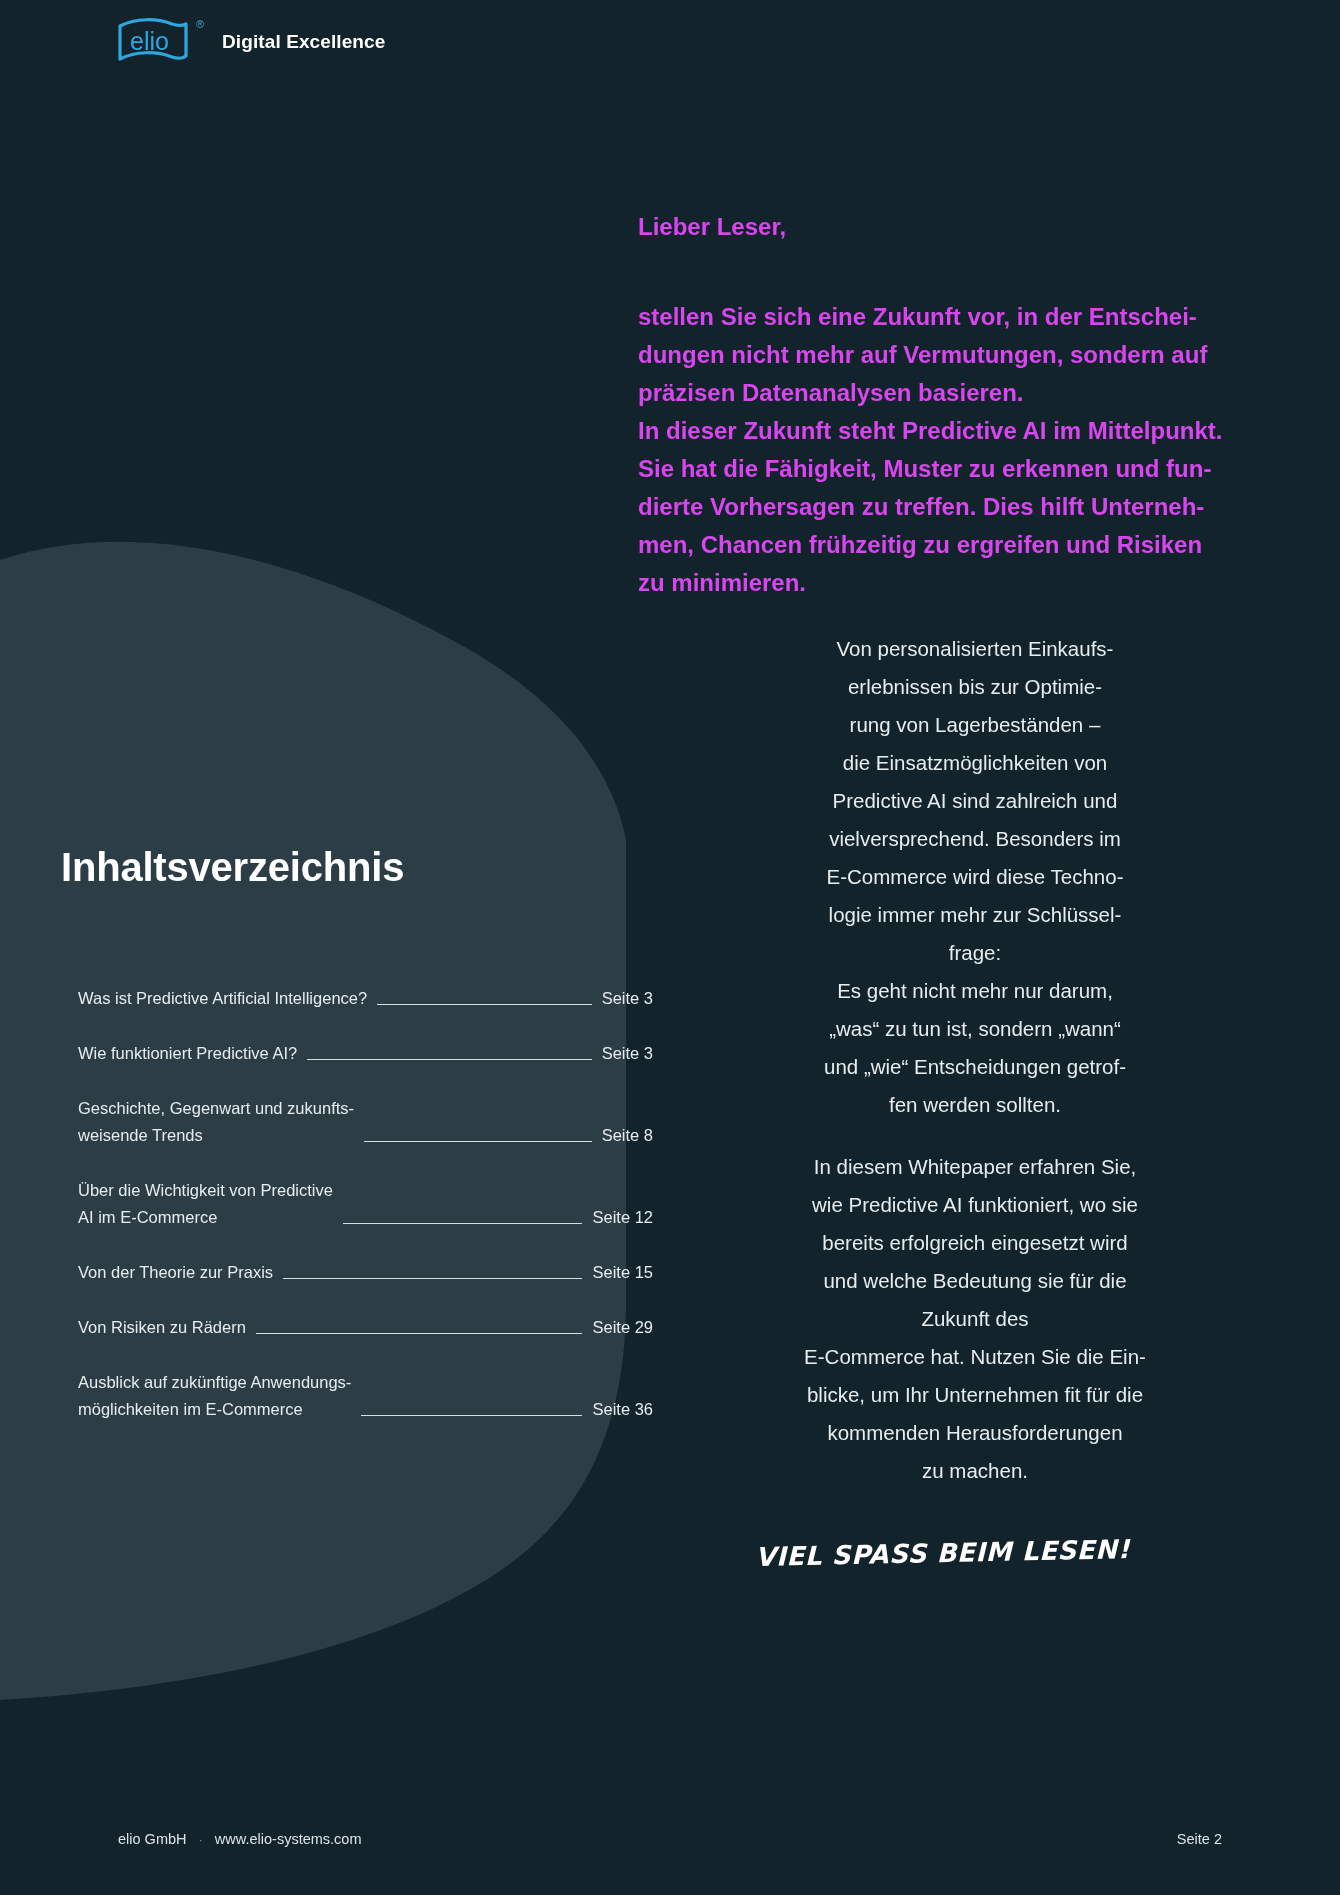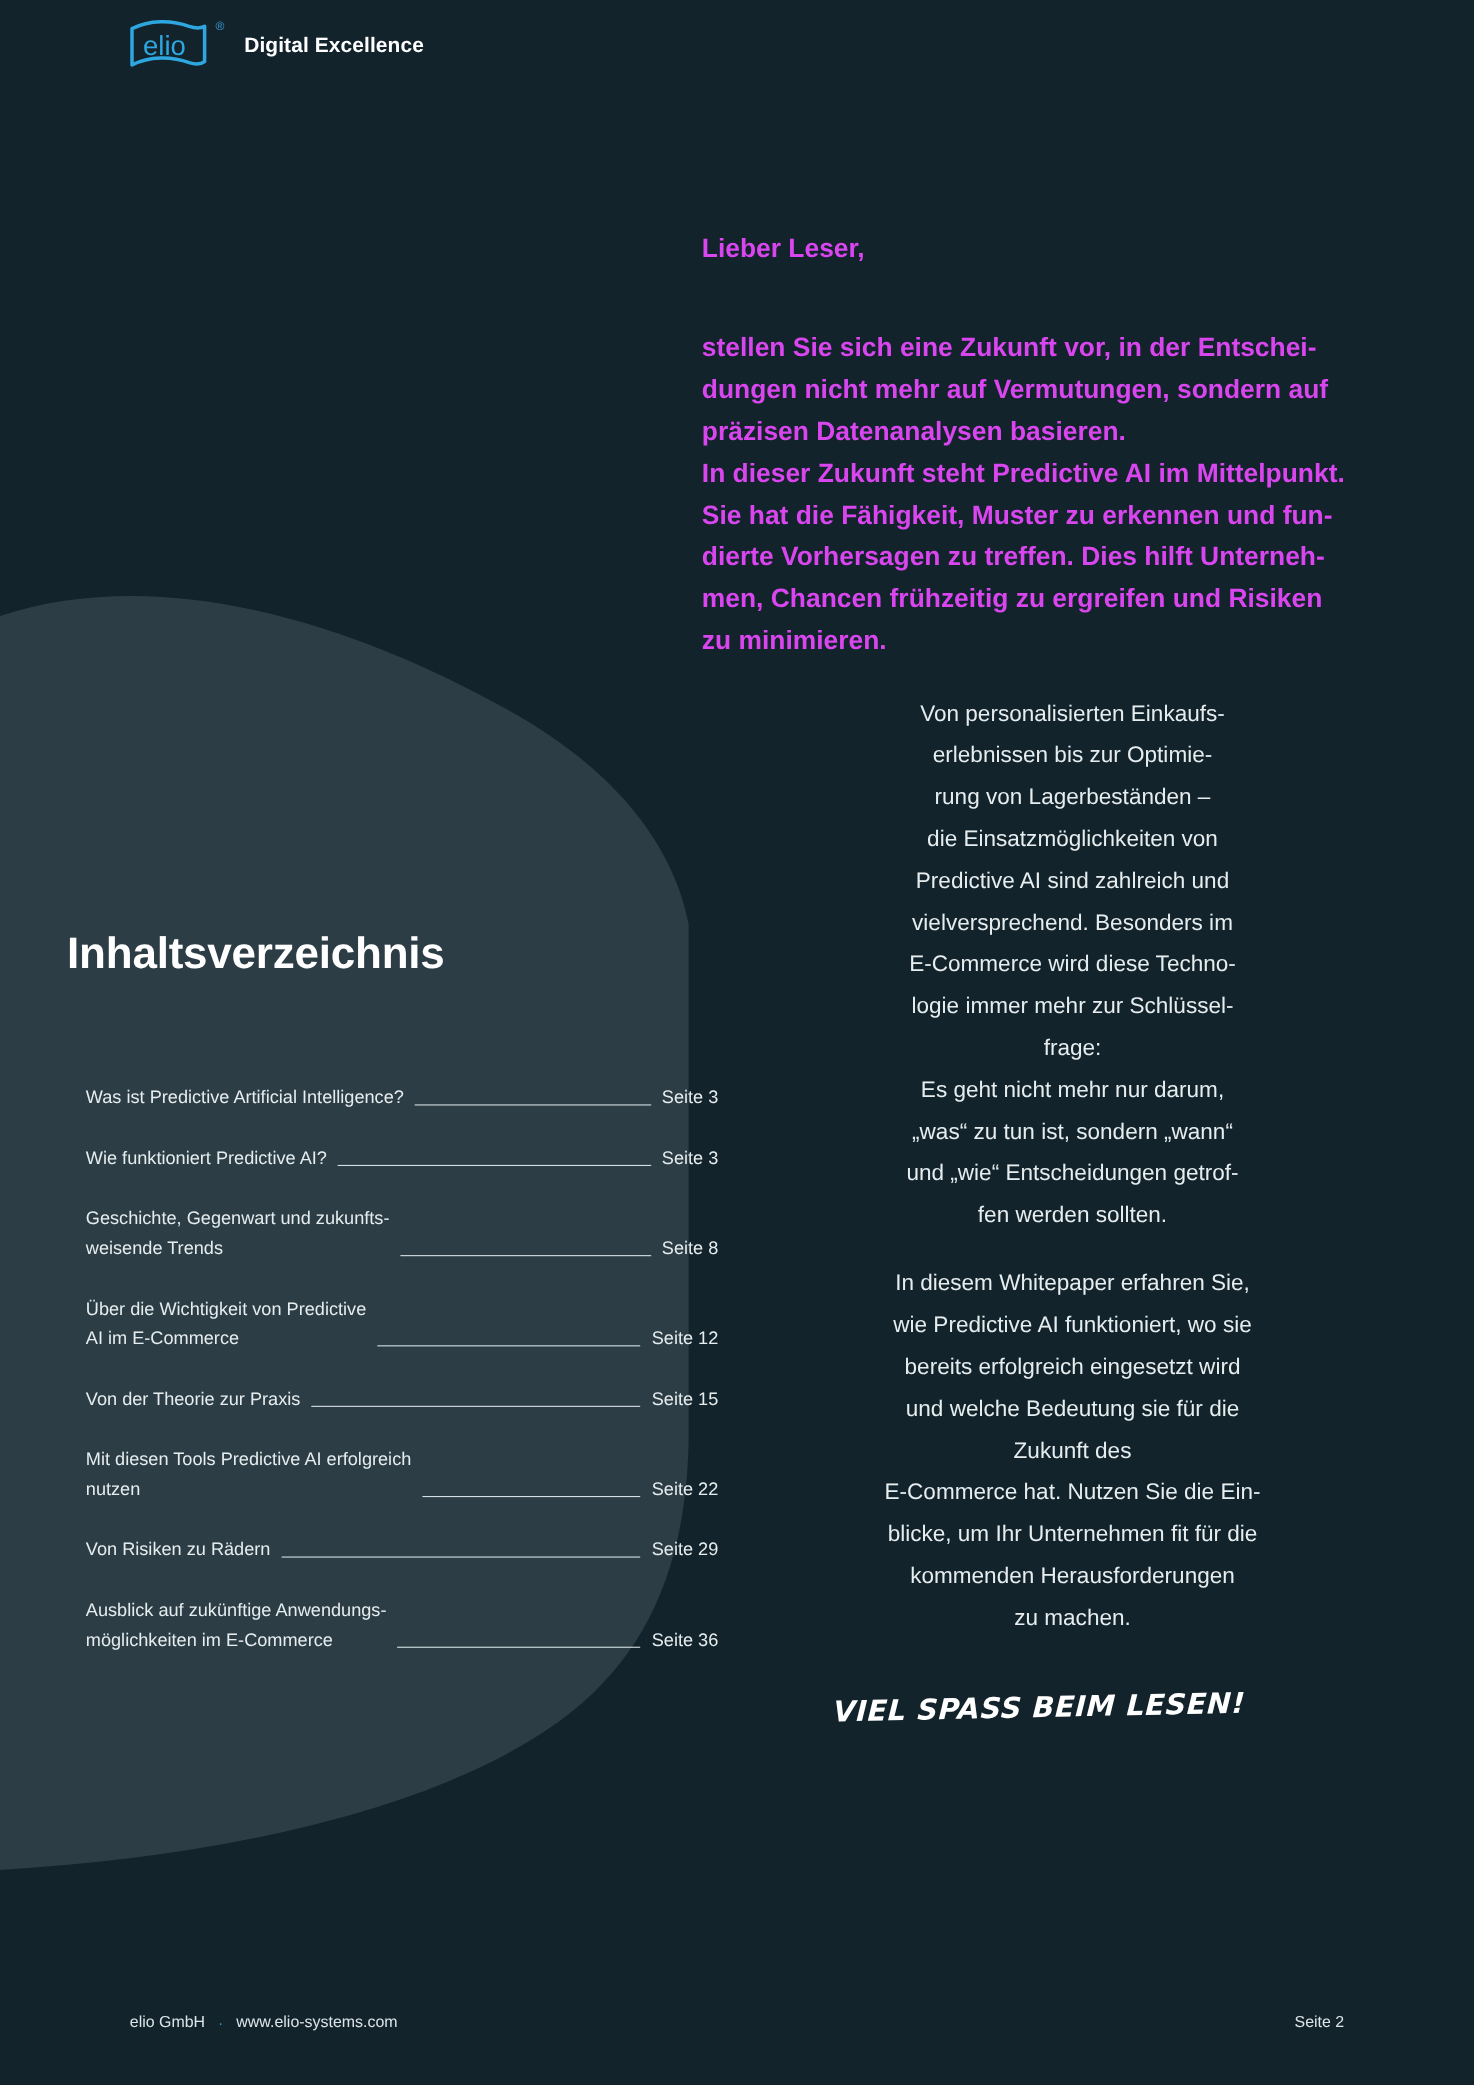--- a/index.html
+++ b/index.html
@@ -216,26 +216,20 @@
 AI im E-Commerce</span>
       <span class="toc-dots"></span>
       <span class="toc-page">Seite 12</span>
     </div>
     <div class="toc-row">
       <span class="toc-label">Von der Theorie zur Praxis</span>
       <span class="toc-dots"></span>
       <span class="toc-page">Seite 15</span>
     </div>
     <div class="toc-row">
-      <span class="toc-label">Mit diesen Tools Predictive AI erfolgreich
-nutzen</span>
-      <span class="toc-dots"></span>
-      <span class="toc-page">Seite 22</span>
-    </div>
-    <div class="toc-row">
       <span class="toc-label">Von Risiken zu Rädern</span>
       <span class="toc-dots"></span>
       <span class="toc-page">Seite 29</span>
     </div>
     <div class="toc-row">
       <span class="toc-label">Ausblick auf zukünftige Anwendungs-
 möglichkeiten im E-Commerce</span>
       <span class="toc-dots"></span>
       <span class="toc-page">Seite 36</span>
     </div>

